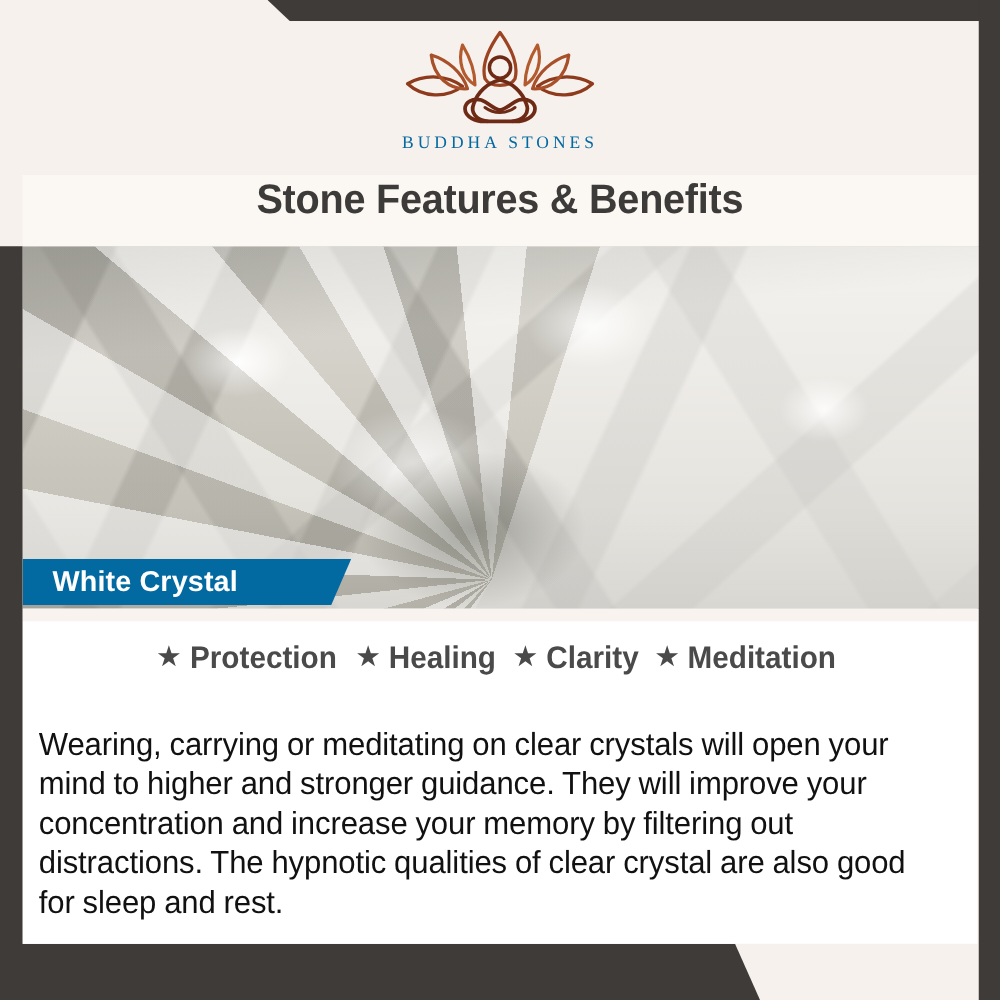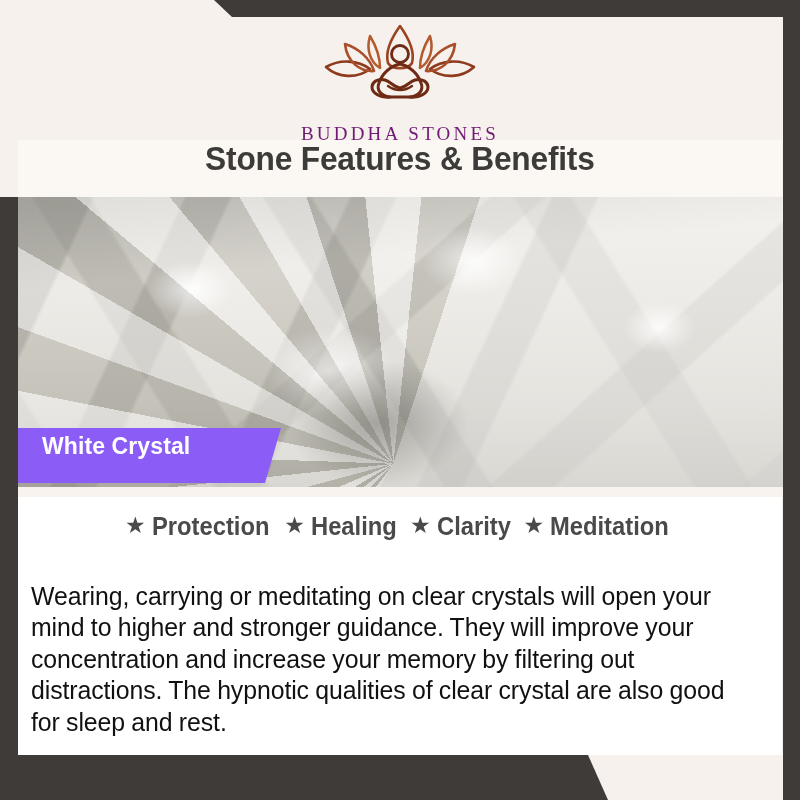--- a/index.html
+++ b/index.html
@@ -72,25 +72,25 @@
     width: 800px;
     text-align: center;
   }
   .logo-mark {
     display: block;
     margin: 0 auto;
     width: 176px; height: 84px;
   }
   .brand-name {
     display: block;
-    margin: 20px auto 0;
+    margin: 4px auto 0;
     font-family: "Liberation Serif", serif;
-    font-size: 19px;
+    font-size: 14px;
     letter-spacing: 3.2px;
-    color: #701a75;
+    color: #0369a1;
     text-align: center;
     line-height: 1;
   }
 
   
   .title-band {
     position: absolute;
     left: 18px; top: 140px;
     width: 764px; height: 57px;
     background: #fbf7f3;
@@ -150,25 +150,25 @@
         rgba(255,255,255,.50) 100deg 110deg, rgba(150,150,142,.16) 110deg 120deg,
         rgba(255,255,255,.48) 120deg 132deg, rgba(142,142,134,.20) 132deg 144deg,
         rgba(255,255,255,.54) 144deg 156deg, rgba(152,152,144,.17) 156deg 168deg,
         rgba(255,255,255,.46) 168deg 180deg);
     mix-blend-mode: normal;
   }
 
   
   .stone-badge {
     position: absolute;
-    left: 18px; top: 428px;
+    left: 18px; top: 447px;
     height: 37px;
     min-width: 205px;
-    padding: 0 34px 18px 24px;
-    background: #8b5cf6;
+    padding: 0 34px 0 24px;
+    background: #0369a1;
     display: flex;
     align-items: center;
     -webkit-clip-path: polygon(0 0, 100% 0, calc(100% - 16px) 100%, 0 100%);
     clip-path: polygon(0 0, 100% 0, calc(100% - 16px) 100%, 0 100%);
     z-index: 4;
   }
   .stone-badge-text {
     font-family: "Liberation Sans", sans-serif;
     font-size: 23px;
     font-weight: bold;

